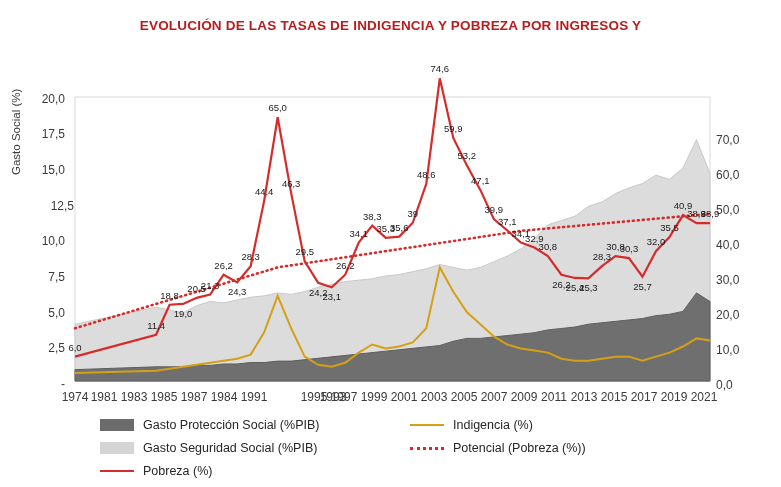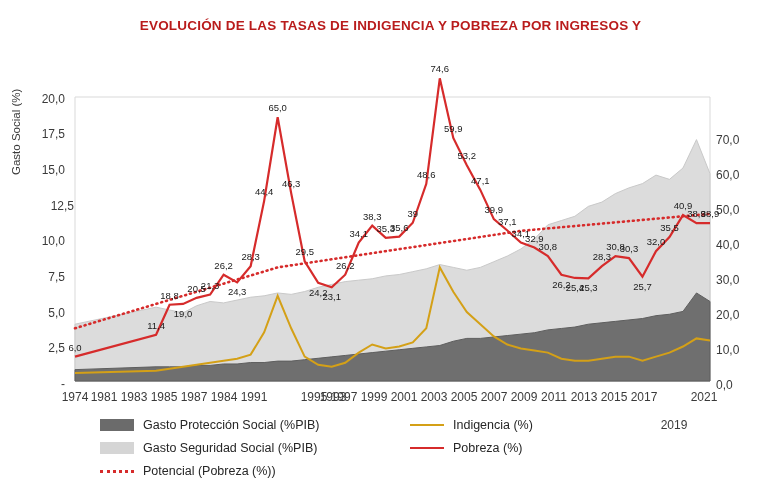--- a/index.html
+++ b/index.html
@@ -115,21 +115,21 @@
     <div class="axis-tick x-tick" style="left:357px; top:390px;">1999</div>
     <div class="axis-tick x-tick" style="left:387px; top:390px;">2001</div>
     <div class="axis-tick x-tick" style="left:417px; top:390px;">2003</div>
     <div class="axis-tick x-tick" style="left:447px; top:390px;">2005</div>
     <div class="axis-tick x-tick" style="left:477px; top:390px;">2007</div>
     <div class="axis-tick x-tick" style="left:507px; top:390px;">2009</div>
     <div class="axis-tick x-tick" style="left:537px; top:390px;">2011</div>
     <div class="axis-tick x-tick" style="left:567px; top:390px;">2013</div>
     <div class="axis-tick x-tick" style="left:597px; top:390px;">2015</div>
     <div class="axis-tick x-tick" style="left:627px; top:390px;">2017</div>
-    <div class="axis-tick x-tick" style="left:657px; top:390px;margin-top:28px;">2019</div>
+    <div class="axis-tick x-tick" style="left:657px; top:390px;">2019</div>
     <div class="axis-tick x-tick" style="left:687px; top:390px;">2021</div>
 
     <svg id="plot-svg" width="781" height="487" style="position:absolute; left:0; top:0;">
         <line x1="75" y1="97" x2="710" y2="97" stroke="#d9d9d9" stroke-width="1"></line>
         <line x1="75" y1="381" x2="710" y2="381" stroke="#808080" stroke-width="1"></line>
         <line x1="75" y1="97" x2="75" y2="381" stroke="#d9d9d9" stroke-width="1"></line>
         <line x1="710" y1="97" x2="710" y2="381" stroke="#d9d9d9" stroke-width="1"></line>
         <path d="M 75 381 L 75.00 324.20 L 156.06 307.16 L 169.57 310.00 L 183.09 312.84 L 196.60 305.74 L 210.11 301.48 L 223.62 302.90 L 237.13 300.06 L 250.64 297.22 L 264.15 295.80 L 277.66 292.96 L 291.17 294.38 L 304.68 291.54 L 318.19 287.28 L 331.70 284.44 L 345.21 281.60 L 358.72 280.18 L 372.23 278.76 L 385.74 275.92 L 399.26 274.50 L 412.77 271.66 L 426.28 268.82 L 439.79 264.56 L 453.30 267.40 L 466.81 270.24 L 480.32 267.40 L 493.83 261.72 L 507.34 256.04 L 520.85 248.94 L 534.36 239.00 L 547.87 224.80 L 561.38 220.54 L 574.89 216.28 L 588.40 206.34 L 601.91 202.08 L 615.43 193.56 L 628.94 187.88 L 642.45 183.62 L 655.96 175.10 L 669.47 179.36 L 682.98 168.00 L 696.49 139.60 L 710.00 173.68 L 710 381 Z" fill="#dcdcdc" stroke="#c9c9c9" stroke-width="1"></path>
         <path d="M 75 381 L 75.00 369.64 L 156.06 366.80 L 169.57 366.80 L 183.09 366.80 L 196.60 365.38 L 210.11 365.38 L 223.62 363.96 L 237.13 363.96 L 250.64 362.54 L 264.15 362.54 L 277.66 361.12 L 291.17 361.12 L 304.68 359.70 L 318.19 358.28 L 331.70 356.86 L 345.21 355.44 L 358.72 354.02 L 372.23 352.60 L 385.74 351.18 L 399.26 349.76 L 412.77 348.34 L 426.28 346.92 L 439.79 345.50 L 453.30 341.24 L 466.81 338.40 L 480.32 338.40 L 493.83 336.98 L 507.34 335.56 L 520.85 334.14 L 534.36 332.72 L 547.87 329.88 L 561.38 328.46 L 574.89 327.04 L 588.40 324.20 L 601.91 322.78 L 615.43 321.36 L 628.94 319.94 L 642.45 318.52 L 655.96 315.68 L 669.47 314.26 L 682.98 311.42 L 696.49 292.96 L 710.00 301.48 L 710 381 Z" fill="#6f6f6f" stroke="#5e5e5e" stroke-width="1"></path>
         <path d="M 75.00 372.89 L 156.06 370.86 L 169.57 368.83 L 183.09 366.80 L 196.60 364.77 L 210.11 362.74 L 223.62 360.71 L 237.13 358.69 L 250.64 354.63 L 264.15 332.31 L 277.66 295.80 L 291.17 328.26 L 304.68 356.66 L 318.19 364.77 L 331.70 366.80 L 345.21 362.74 L 358.72 352.60 L 372.23 344.49 L 385.74 348.54 L 399.26 346.51 L 412.77 342.46 L 426.28 328.26 L 439.79 267.40 L 453.30 291.74 L 466.81 312.03 L 480.32 324.20 L 493.83 336.37 L 507.34 344.49 L 520.85 348.54 L 534.36 350.57 L 547.87 352.60 L 561.38 358.69 L 574.89 360.71 L 588.40 360.71 L 601.91 358.69 L 615.43 356.66 L 628.94 356.66 L 642.45 360.71 L 655.96 356.66 L 669.47 352.60 L 682.98 346.51 L 696.49 338.40 L 710.00 340.43" fill="none" stroke="#d4a017" stroke-width="2"></path>
@@ -188,22 +188,22 @@
     </div>
     <div class="legend-item">
       <span class="legend-swatch sw-line-yellow"></span>
       <span>Indigencia (%)</span>
     </div>
     <div class="legend-item">
       <span class="legend-swatch sw-block-light"></span>
       <span>Gasto Seguridad Social (%PIB)</span>
     </div>
     <div class="legend-item">
+      <span class="legend-swatch sw-dotted-red"></span>
+      <span>Potencial (Pobreza (%))</span>
+    </div>
+    <div class="legend-item">
       <span class="legend-swatch sw-line-red"></span>
       <span>Pobreza (%)</span>
     </div>
-    <div class="legend-item">
-      <span class="legend-swatch sw-dotted-red"></span>
-      <span>Potencial (Pobreza (%))</span>
-    </div>
   </div>
 
 </div>
 
 </body></html>

